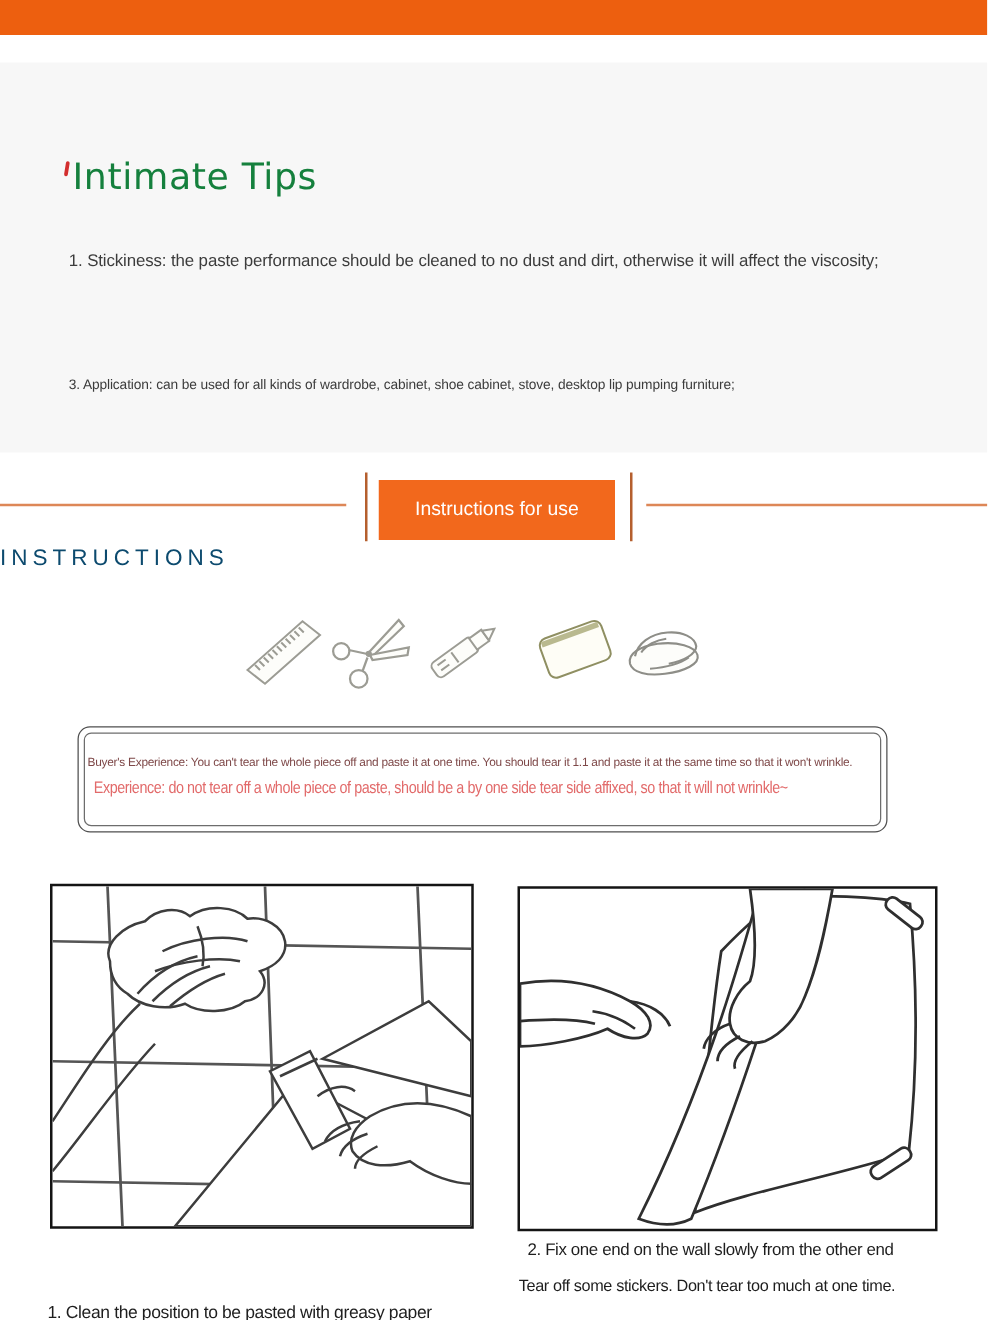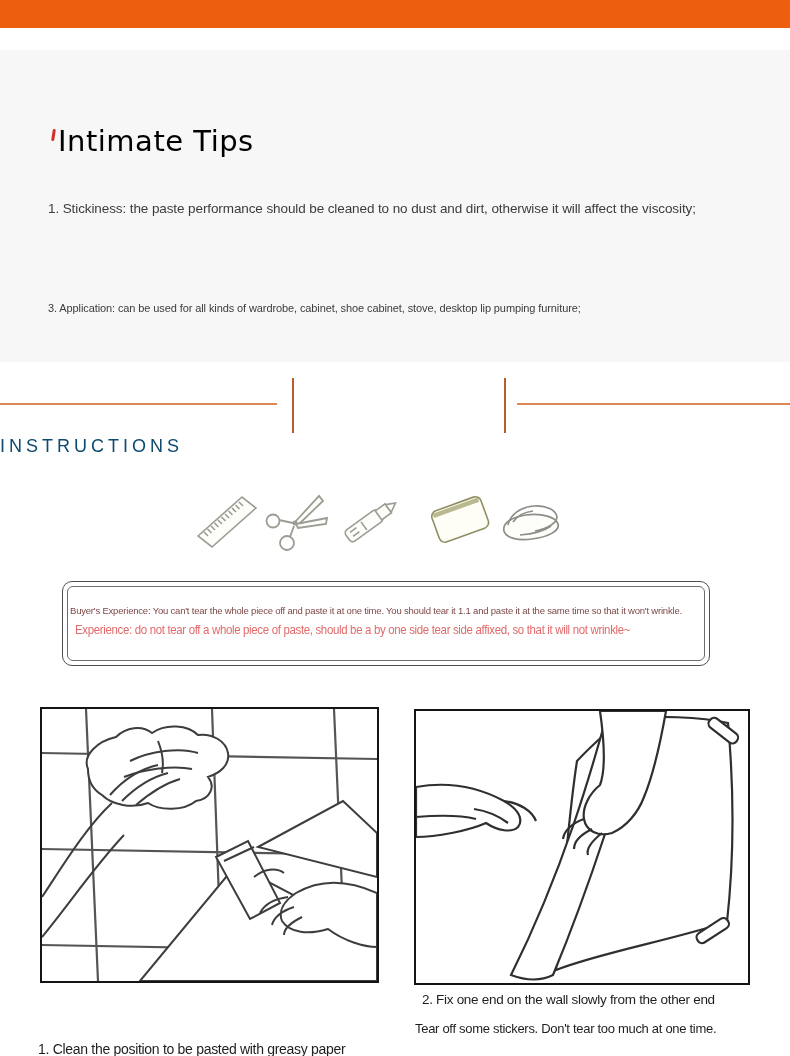--- a/index.html
+++ b/index.html
@@ -7,22 +7,22 @@
         font-family:"Liberation Sans",sans-serif;}
   .abs{position:absolute;}
   .nowrap{white-space:nowrap;}
 
   
   #top-bar{left:0;top:0;width:790px;height:28px;background:#ed5f0f;}
 
   
   #tips-panel{left:0;top:50px;width:790px;height:312px;background:#f7f7f7;}
   #title-mark{left:52px;top:79px;width:3px;height:12px;background:#d32f2f;border-radius:2px;transform:rotate(9deg);}
-  #tips-title{left:58px;top:74px;font-family:"DejaVu Sans",sans-serif;font-size:29px;color:#000000;letter-spacing:.5px;}
-  .tip{left:48px;color:#3c3c3c;letter-spacing:-.1px;text-align:right;}
+  #tips-title{left:58px;top:74px;font-family:"DejaVu Sans",sans-serif;font-size:29px;color:#15803d;letter-spacing:.5px;}
+  .tip{left:55px;color:#3c3c3c;letter-spacing:-.1px;text-align:right;}
   #tip-1{top:151px;font-size:13.5px;}
   #tip-2{top:204px;font-size:12.5px;}
   #tip-3{top:252px;font-size:11px;}
   #tip-4{top:302px;font-size:12.5px;}
 
   
   .h-rule{top:403px;height:2px;background:#dd8757;}
   #rule-left{left:0;width:277px;}
   #rule-right{left:517px;width:273px;}
   .v-rule{top:378px;width:2px;height:55px;background:#b55f2e;}
@@ -72,20 +72,21 @@
     <div id="tips-title" class="abs nowrap">Intimate Tips</div>
     <div id="tip-1" class="abs nowrap tip">1. Stickiness: the paste performance should be cleaned to no dust and dirt, otherwise it will affect the viscosity;</div>
     <div id="tip-3" class="abs nowrap tip">3. Application: can be used for all kinds of wardrobe, cabinet, shoe cabinet, stove, desktop lip pumping furniture;</div>
   </div>
 
   <div id="rule-left" class="abs h-rule"></div>
   <div id="rule-right" class="abs h-rule"></div>
   <div id="vrule-left" class="abs v-rule"></div>
   <div id="vrule-right" class="abs v-rule"></div>
 
+  <button id="use-button" class="abs">Instructions for use</button>
   <div id="instructions-heading" class="abs">INSTRUCTIONS</div>
 
   <svg id="icon-ruler" class="abs tool" width="66" height="58" viewBox="0 0 66 58">
     <g stroke="#9c9c94" stroke-width="1.6" fill="#fdfdfa">
       <path d="M4 44 L48 5 L62 16 L18 55 Z"></path>
       <path fill="none" d="M10 40 l4 4 M13.5 37 l4 4 M17 34 l4 4 M20.5 31 l4 4 M24 28 l4 4 M27.5 25 l4 4 M31 22 l4 4 M34.5 19 l4 4 M38 16 l4 4 M41.5 13 l4 4 M45 10 l4 4"></path>
     </g>
   </svg>
 
   <svg id="icon-scissors" class="abs tool" width="68" height="64" viewBox="0 0 68 64">

